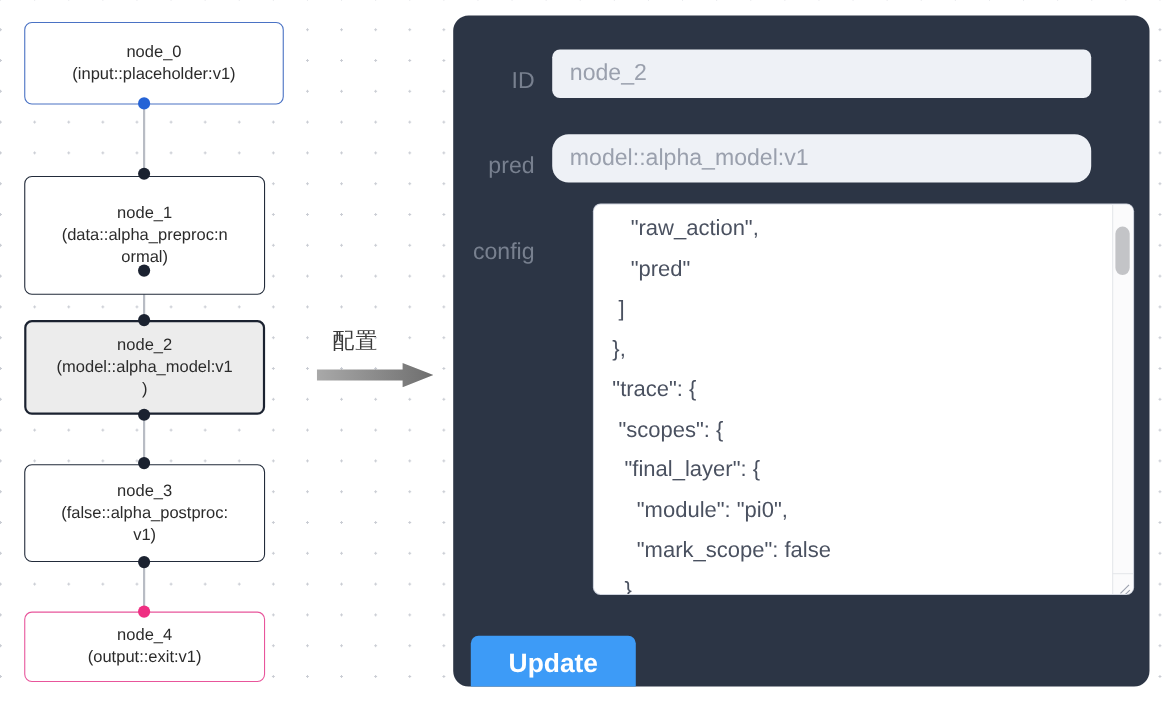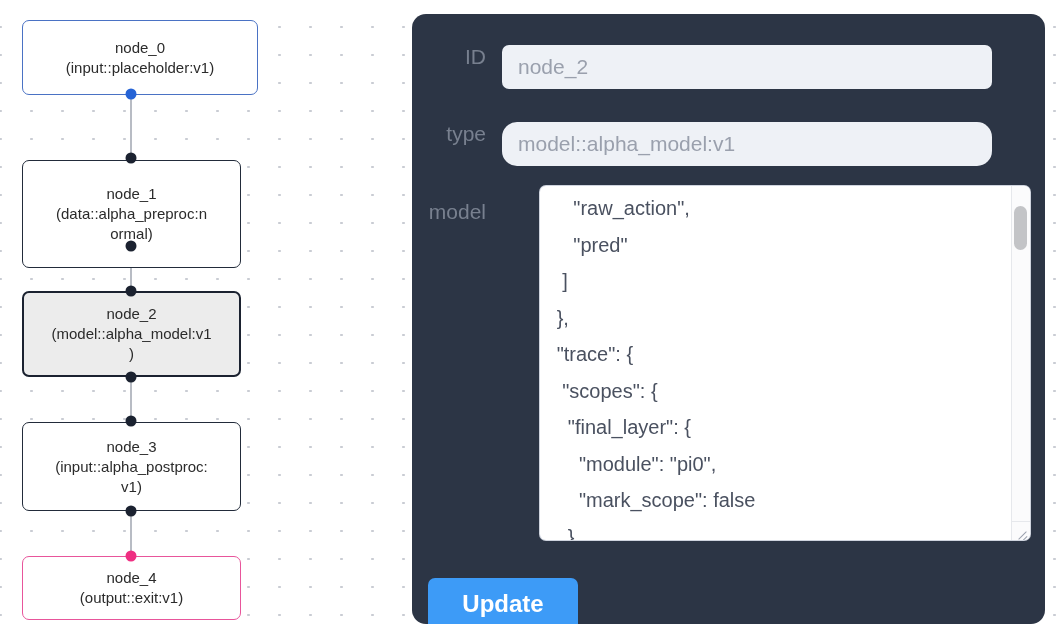--- a/index.html
+++ b/index.html
@@ -65,21 +65,21 @@
 
   
   #panel{
     position:absolute;left:412px;top:14px;width:633px;height:610px;
     background:#2c3545;border-radius:14px;overflow:hidden;
   }
   .prow{position:absolute;display:flex;align-items:flex-start;}
   .plabel{
     color:#78808f;font-size:21px;line-height:24px;
     text-align:right;width:90px;flex:0 0 90px;
-    padding-right:16px;box-sizing:border-box;
+    padding-right:16px;box-sizing:border-box;margin-top:17px;
   }
 
   .pinput{
     box-sizing:border-box;background:#eef1f6;border:none;border-radius:7px;
     color:#9aa0ad;font-size:21px;line-height:44px;
     padding:0 16px;height:44px;white-space:nowrap;overflow:hidden;
   }
 
   #config-box{
     position:absolute;left:128px;top:172px;width:490px;height:354px;
@@ -151,49 +151,61 @@
   <div class="node sel" style="left:22px;top:291px;width:219px;height:86px;">
     <span class="nlabel">node_2
 (model::alpha_model:v1
 )</span>
   </div>
   <div class="port" style="left:131px;top:291px;"></div>
   <div class="port" style="left:131px;top:377px;"></div>
 
   <div class="node" style="left:22px;top:422px;width:219px;height:89px;">
     <span class="nlabel">node_3
-(input::alpha_postproc:
+(false::alpha_postproc:
 v1)</span>
   </div>
   <div class="port" style="left:131px;top:421px;"></div>
   <div class="port" style="left:131px;top:511px;"></div>
 
   <div class="node pink" style="left:22px;top:556px;width:219px;height:64px;">
     <span class="nlabel">node_4
 (output::exit:v1)</span>
   </div>
   <div class="port pink" style="left:131px;top:556px;"></div>
 
+  <div id="arrow-group">
+    <div id="arrow-caption">配置</div>
+    <svg id="arrow-shape" viewBox="0 0 106 22" xmlns="http://www.w3.org/2000/svg">
+      <defs>
+        <linearGradient id="agrad" x1="0" y1="0" x2="1" y2="0">
+          <stop offset="0%" stop-color="#a9a9a9"></stop>
+          <stop offset="100%" stop-color="#6e6e6e"></stop>
+        </linearGradient>
+      </defs>
+      <path d="M0 6 L78 6 L78 0 L106 11 L78 22 L78 16 L0 16 Z" fill="url(#agrad)"></path>
+    </svg>
+  </div>
 
 </div>
 
 <div id="panel">
 
   <div class="prow" style="left:0;top:31px;width:633px;">
     <div class="plabel">ID</div>
     <div class="pinput" style="width:490px;">node_2</div>
   </div>
 
   <div class="prow" style="left:0;top:108px;width:633px;">
-    <div class="plabel">type</div>
+    <div class="plabel">pred</div>
     <div class="pinput" style="width:490px;border-radius:15px;">model::alpha_model:v1</div>
   </div>
 
   <div class="prow" style="left:0;top:186px;width:633px;">
-    <div class="plabel">model</div>
+    <div class="plabel">config</div>
   </div>
 
   <div id="config-box">
     <div id="config-text">      "raw_action",
       "pred"
     ]
    },
    "trace": {
     "scopes": {
      "final_layer": {

